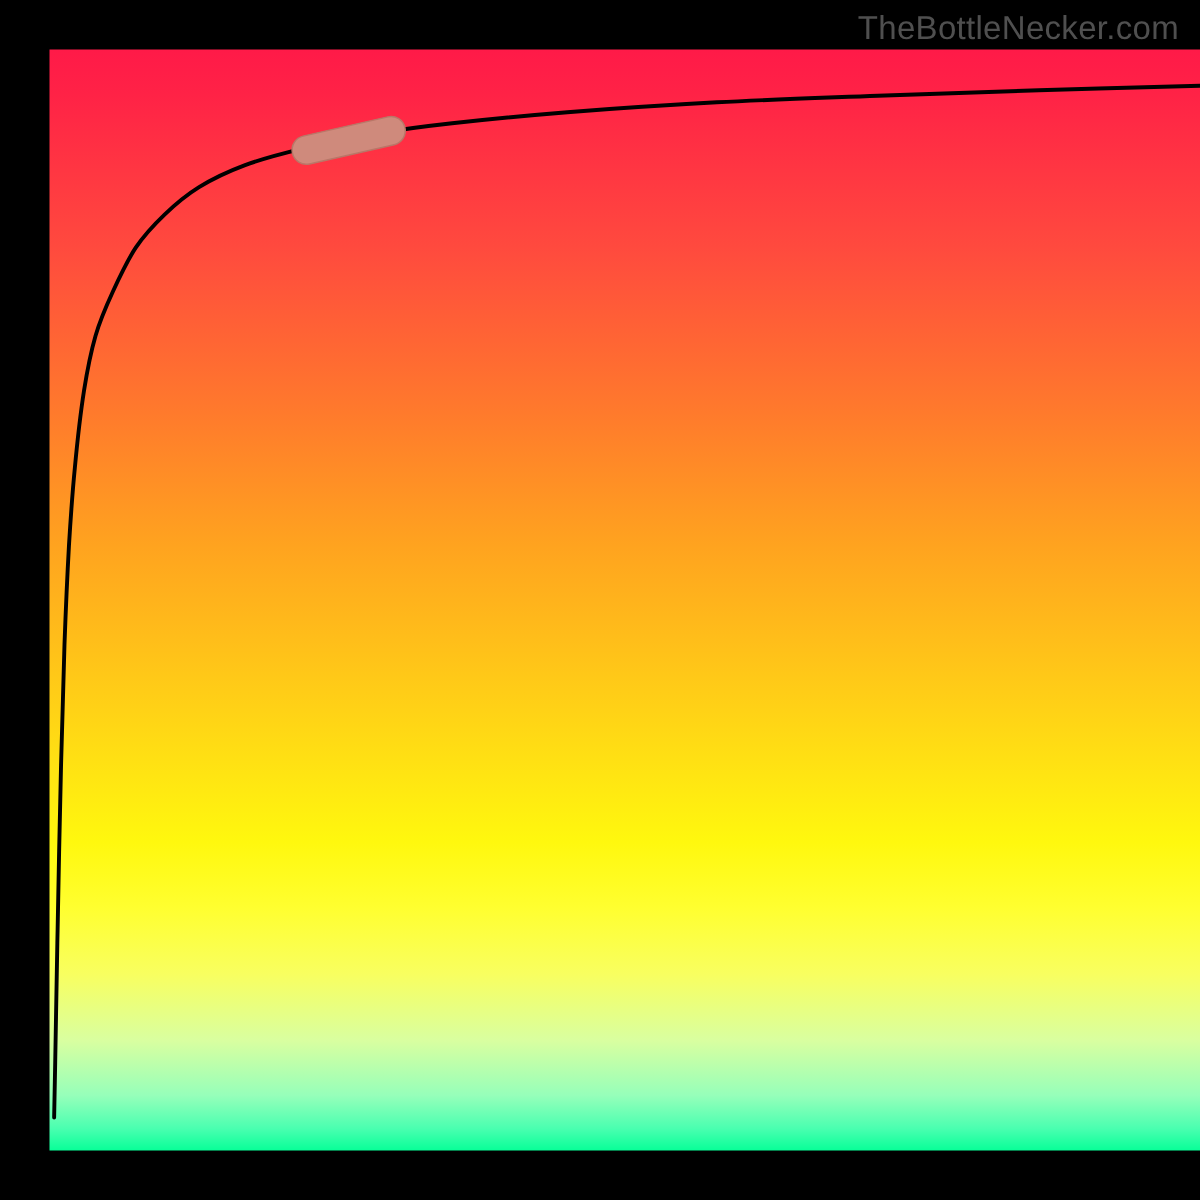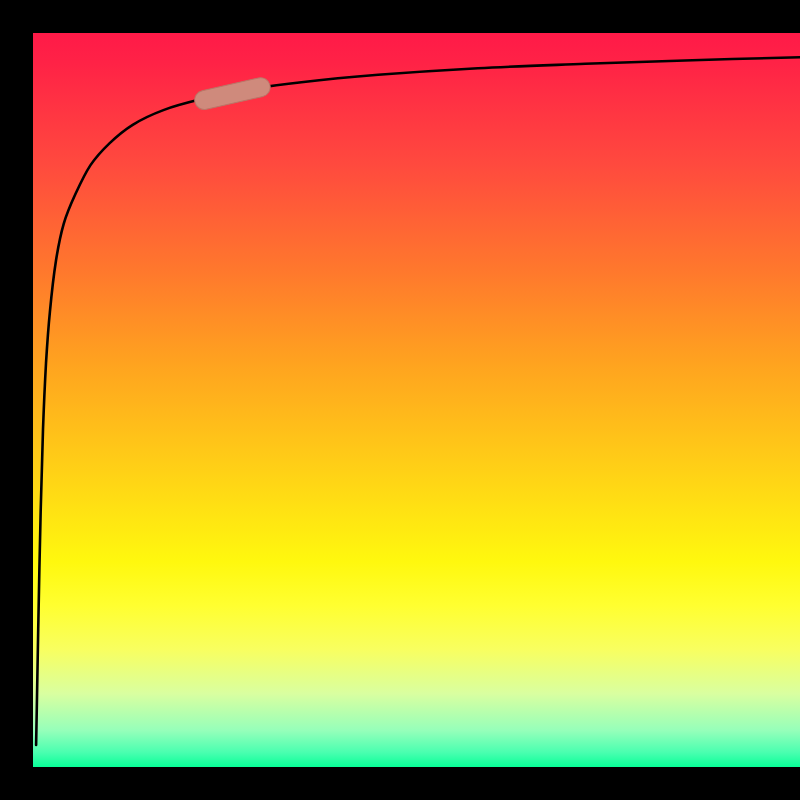--- a/index.html
+++ b/index.html
@@ -60,20 +60,21 @@
     width: 100%; height: 100%;
     z-index: 20;
     overflow: visible;
   }
 </style>
 </head>
 <body>
 
 <div class="frame">
 
+  <div class="watermark">TheBottleNecker.com</div>
 
   <div class="plot">
     <div class="gradient-fill"></div>
 
     <svg class="curve" viewBox="0 0 767 734" preserveAspectRatio="none">
       <path d="M 3.1 712.0 C 3.2 705.9, 3.5 696.1, 3.8 675.3 C 4.2 654.5, 4.7 620.2, 5.4 587.2 C 6.0 554.2, 6.9 508.9, 7.7 477.1 C 8.4 445.3, 9.1 420.8, 10.0 396.4 C 10.9 371.9, 11.9 349.9, 13.0 330.3 C 14.2 310.7, 15.2 296.0, 16.9 278.9 C 18.5 261.8, 20.7 242.2, 23.0 227.5 C 25.3 212.9, 27.5 201.9, 30.7 190.8 C 33.9 179.8, 37.7 171.3, 42.2 161.5 C 46.7 151.7, 51.8 140.7, 57.5 132.1 C 63.3 123.6, 69.7 116.8, 76.7 110.1 C 83.7 103.4, 90.8 97.3, 99.7 91.8 C 108.7 86.2, 118.9 81.4, 130.4 77.1 C 141.9 72.8, 154.7 69.5, 168.7 66.1 C 182.8 62.6, 198.1 59.3, 214.8 56.5 C 231.4 53.7, 246.7 51.6, 268.4 49.2 C 290.2 46.7, 315.7 44.2, 345.2 41.8 C 374.6 39.5, 410.3 37.1, 444.9 35.2 C 479.4 33.4, 516.4 32.2, 552.2 30.8 C 588.0 29.5, 623.8 28.3, 659.6 27.2 C 695.4 26.1, 749.1 24.7, 767.0 24.2" fill="none" stroke="#000000" stroke-width="2.6" stroke-linecap="round" stroke-linejoin="round" id="curve-path"></path>
       <g id="pill-group">
           <rect x="161.0" y="51.1" width="76.9" height="19.0" rx="9.5" ry="9.5" fill="#cf8a7c" stroke="#b97768" stroke-width="1" transform="rotate(-12.80 199.4 60.6)"></rect>
         </g>
     </svg>

